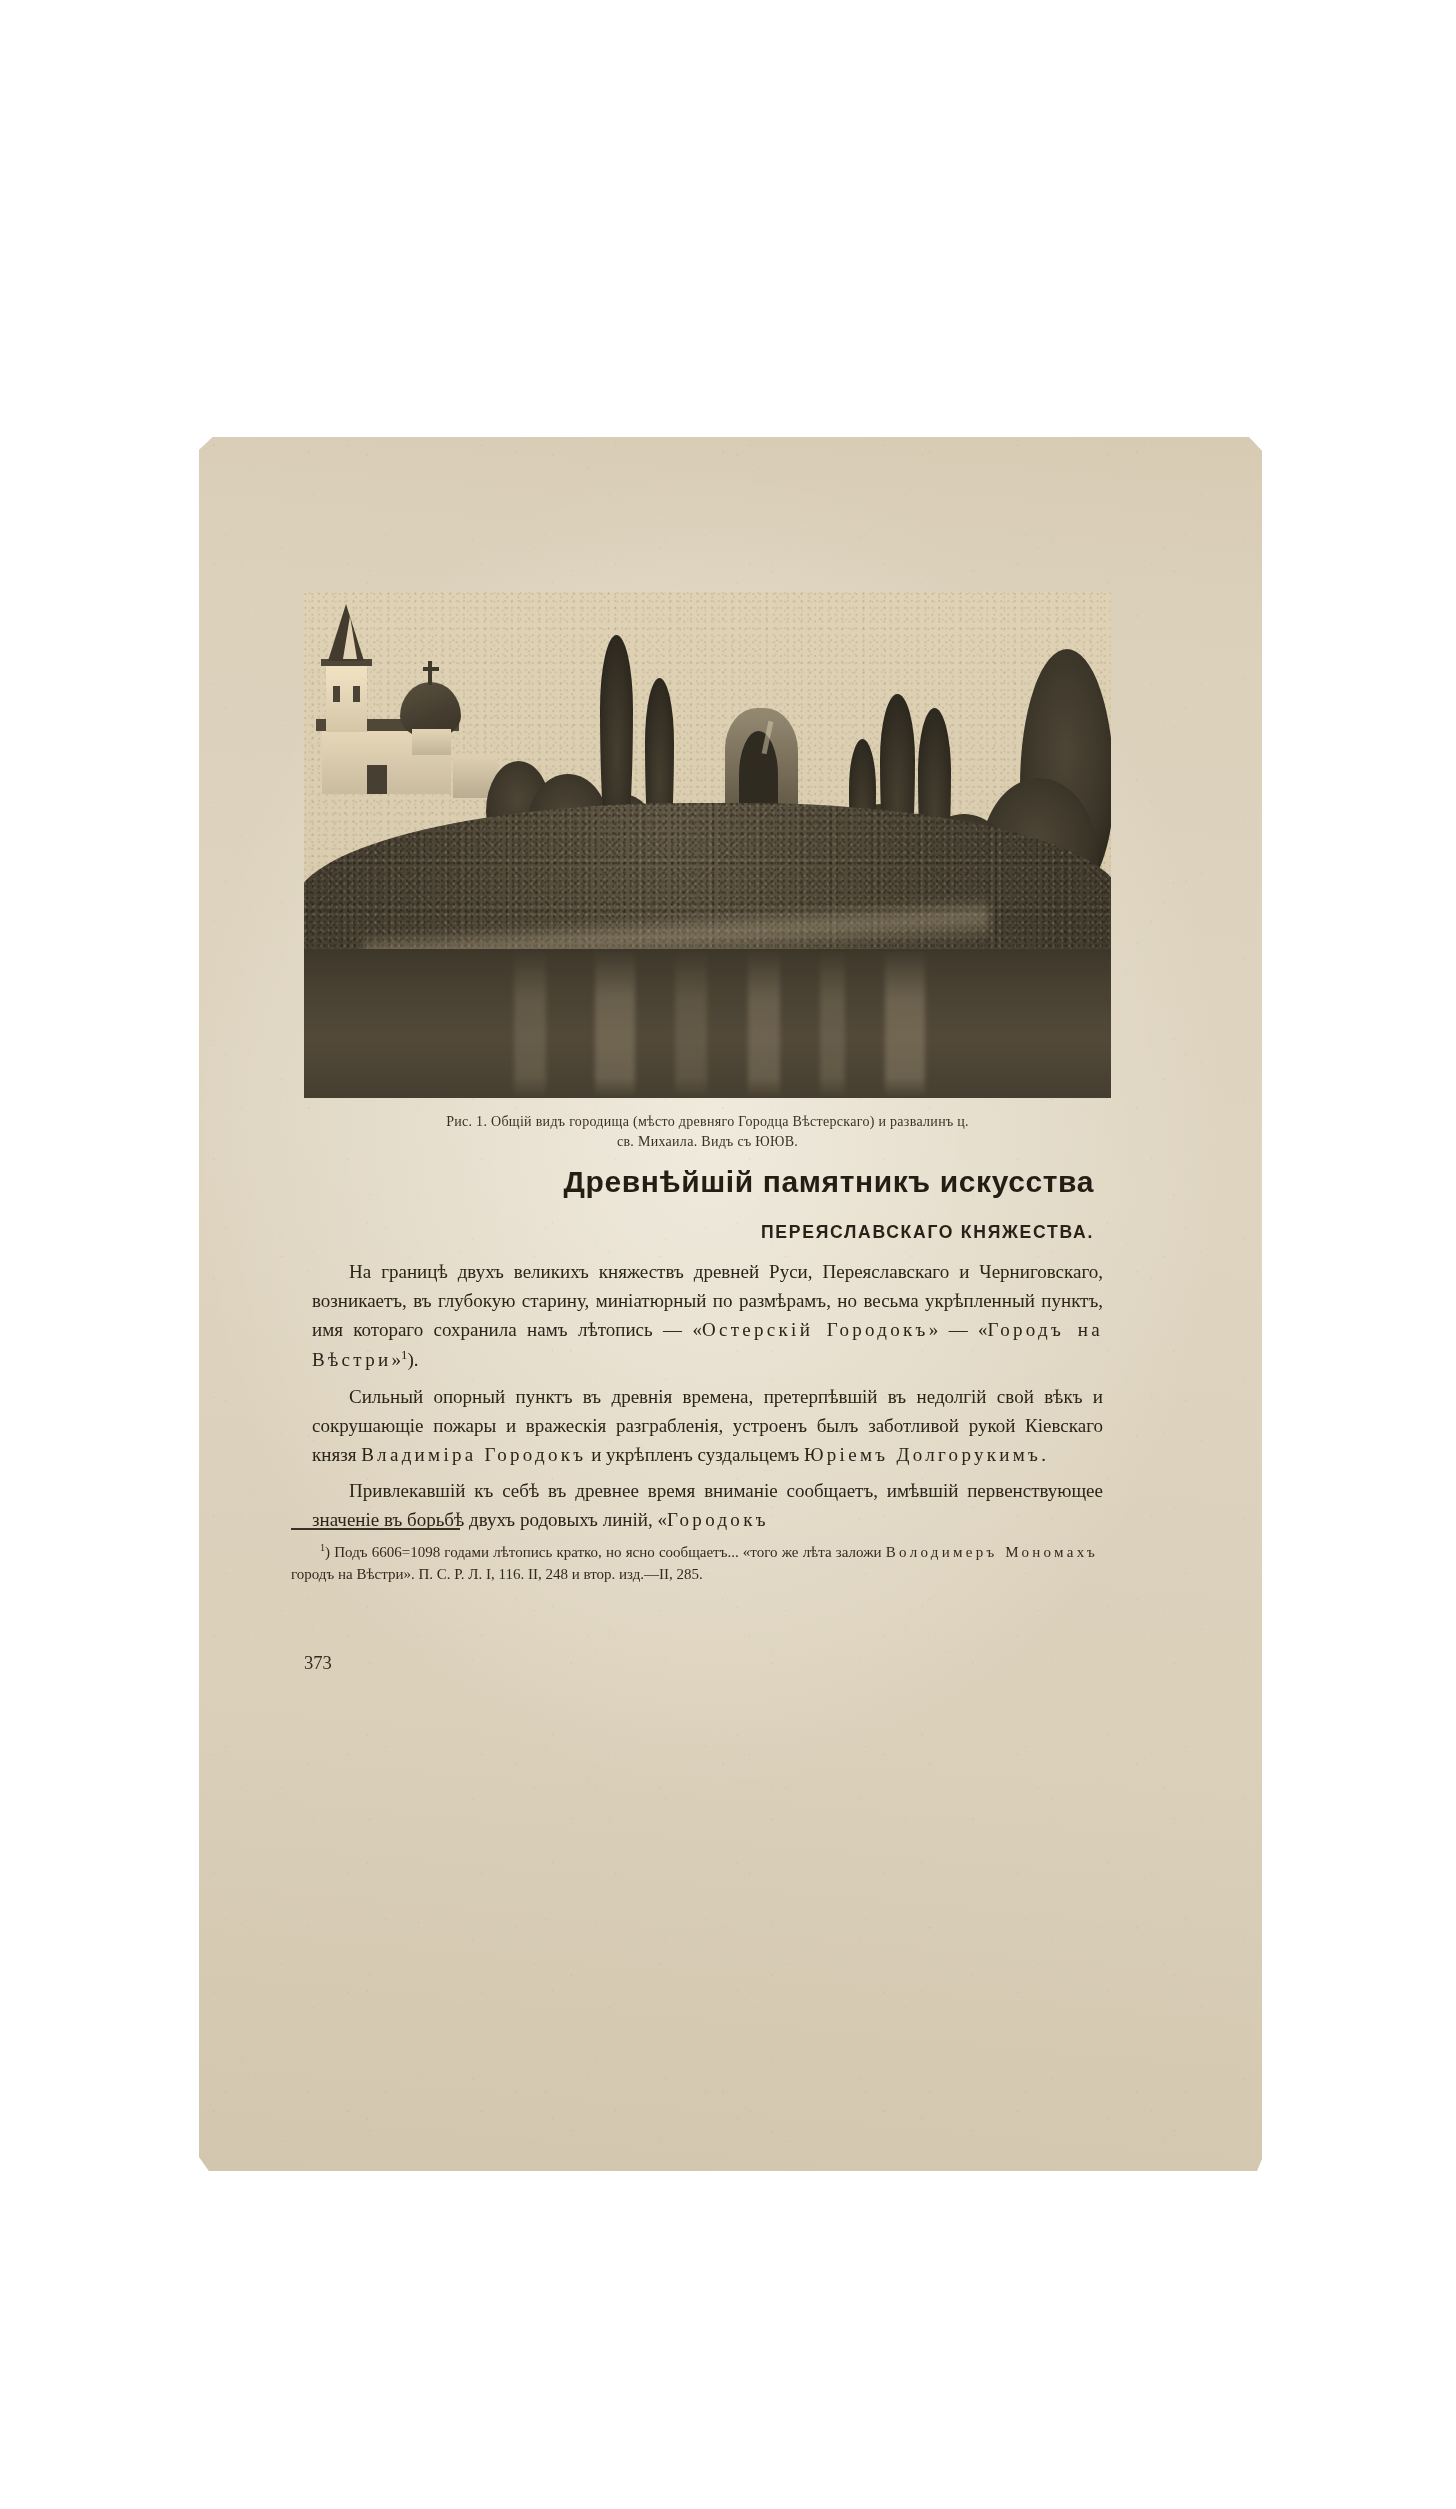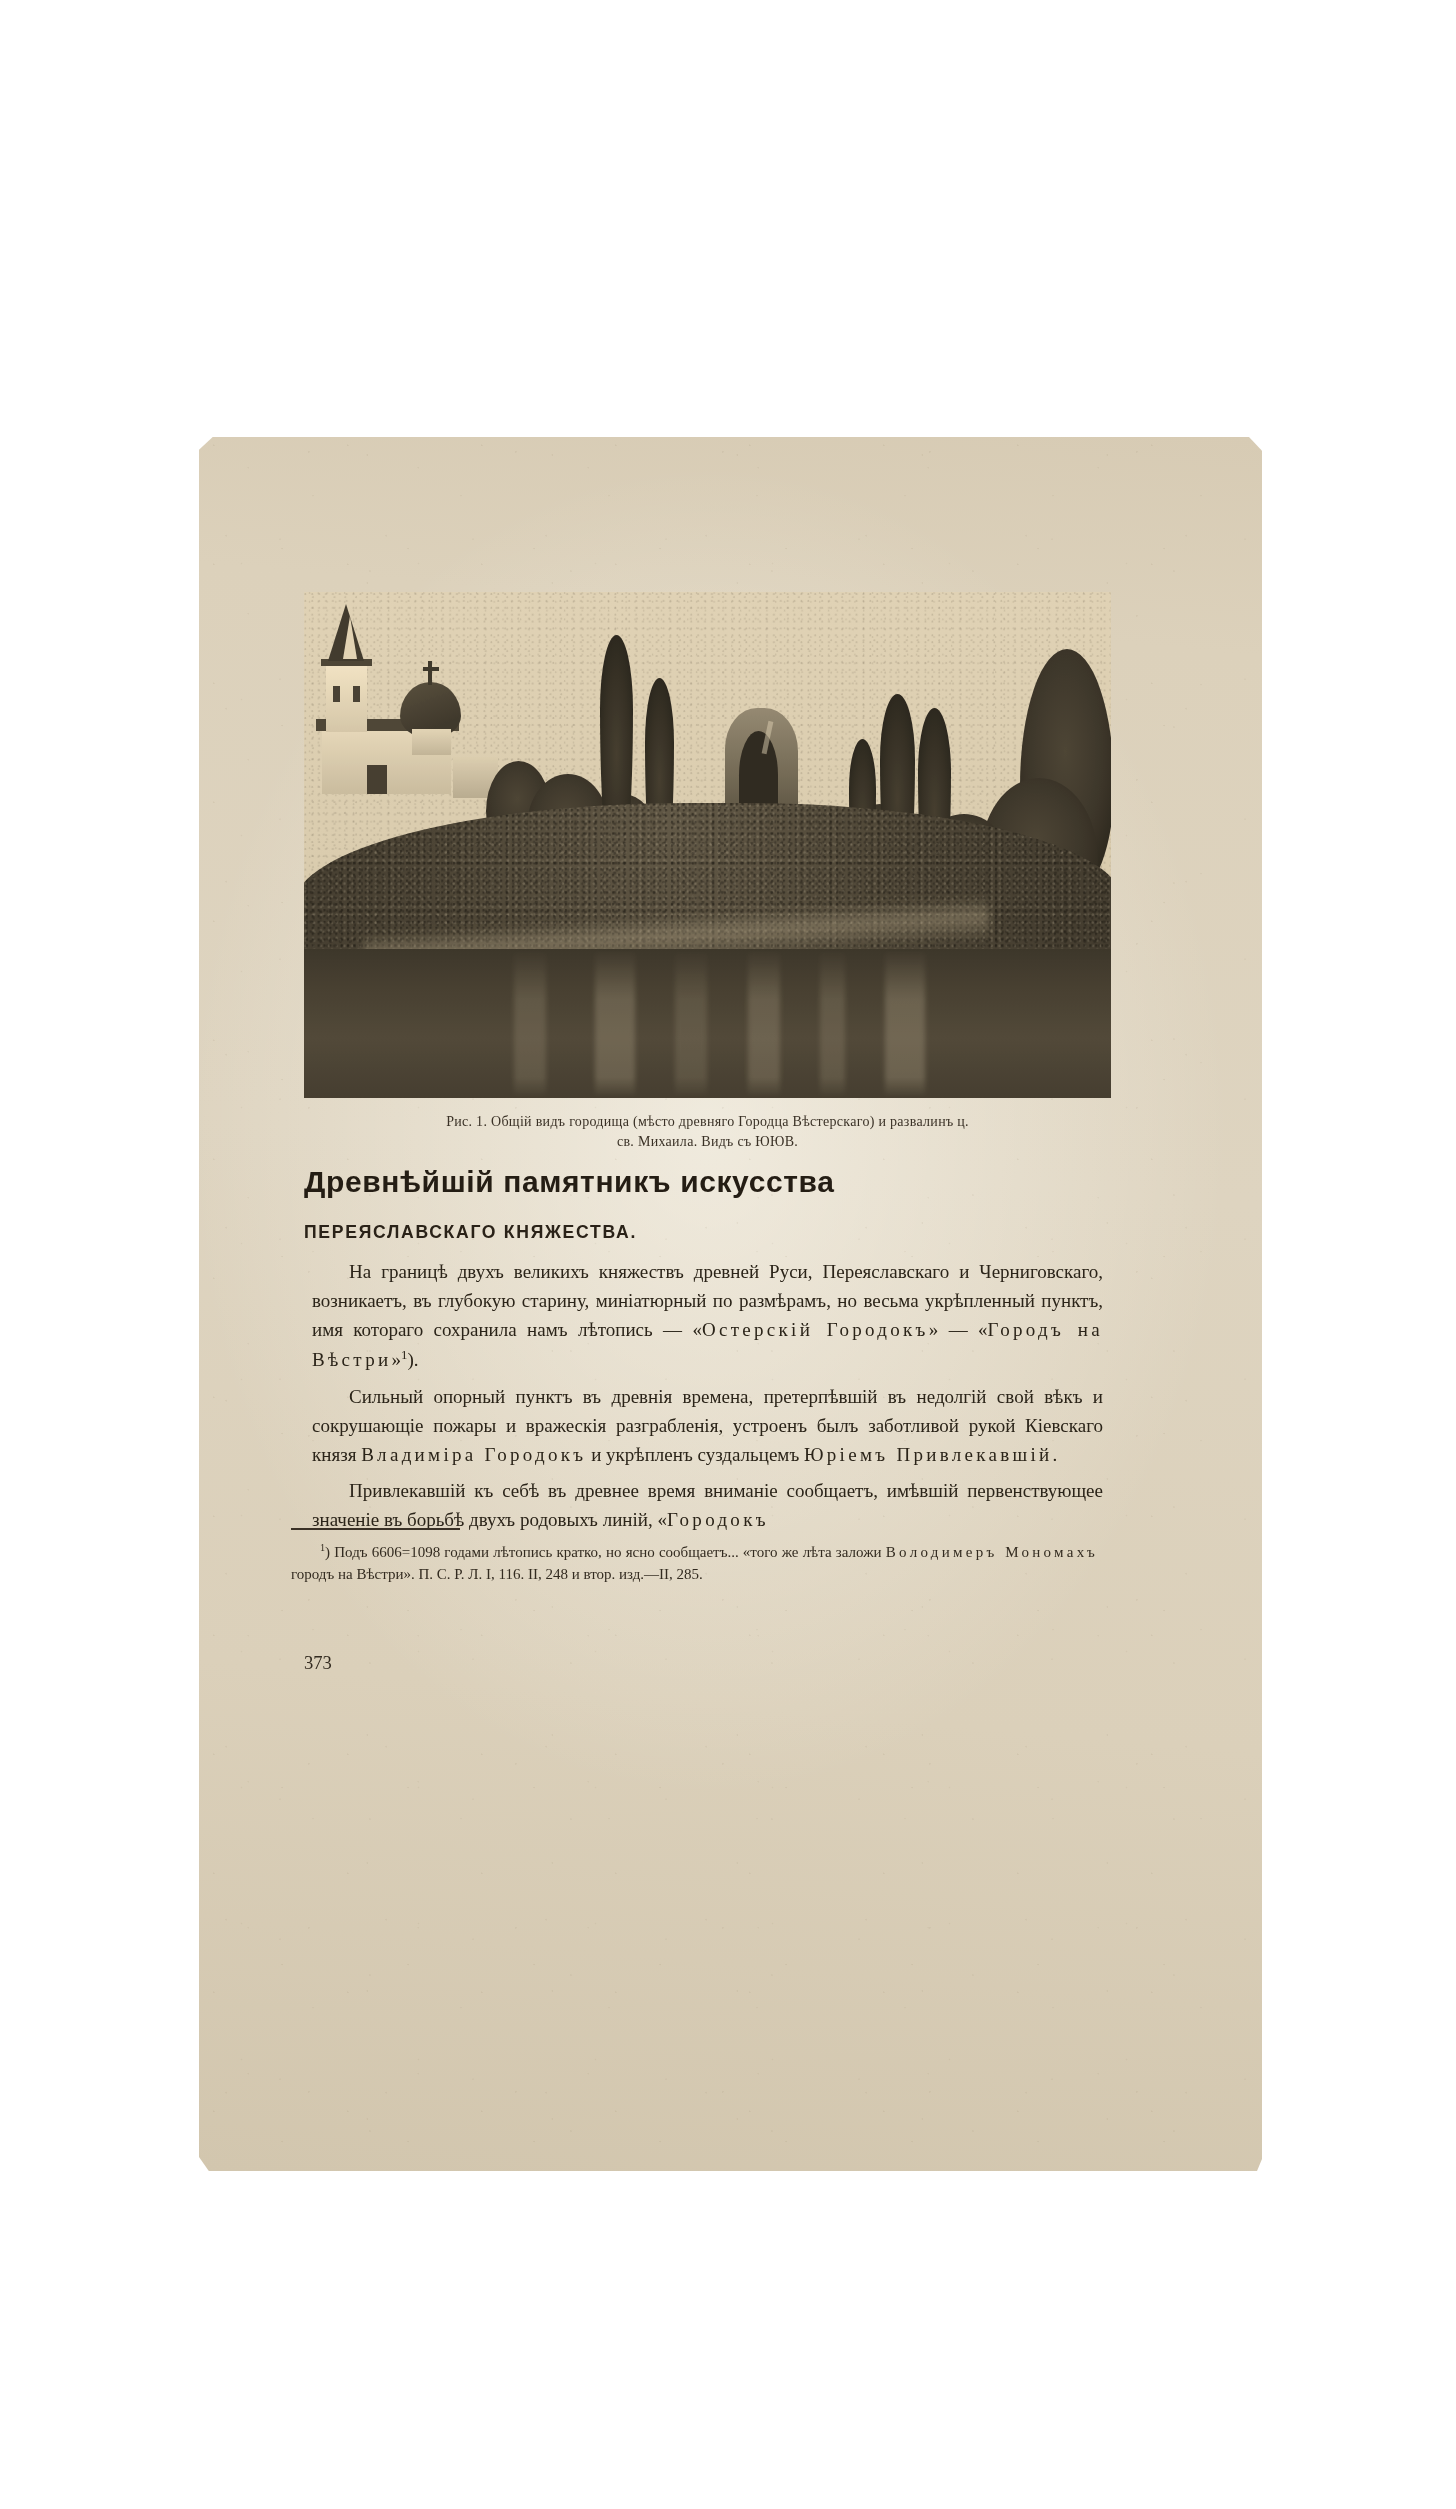--- a/index.html
+++ b/index.html
@@ -238,24 +238,24 @@
     font-family: "Liberation Serif", serif;
     font-size: 14px;
     line-height: 1.45;
     color: #3a3126;
     letter-spacing: 0.3px;
   }
 
   
   #article-head {
     position: absolute;
-    left: 105px;
+    left: 88px;
     top: 708px;
     width: 807px;
-    text-align: left;
+    text-align: right;
   }
   #article-title {
     font-family: "Liberation Sans", sans-serif;
     font-size: 30px;
     font-weight: 700;
     color: #241d14;
     letter-spacing: 0.6px;
     white-space: nowrap;
   }
   #article-subtitle {
@@ -393,21 +393,21 @@
     </figcaption>
   </figure>
 
   <header id="article-head">
     <h1 id="article-title">Древнѣйшій памятникъ искусства</h1>
     <h2 id="article-subtitle">ПЕРЕЯСЛАВСКАГО КНЯЖЕСТВА.</h2>
   </header>
 
   <section id="article-body">
       <p><span>На границѣ двухъ великихъ княжествъ древней Руси, Переяславскаго и Черниговскаго, возникаетъ, въ глубокую старину, миніатюрный по размѣрамъ, но весьма укрѣпленный пунктъ, имя котораго сохранила намъ лѣтопись — «</span><span class="spaced">Остерскій Городокъ</span><span>» — «</span><span class="spaced">Городъ на Вѣстри</span><span>»</span><sup class="fn">1</sup><span>).</span></p>
-      <p><span>Сильный опорный пунктъ въ древнія времена, претерпѣвшій въ недолгій свой вѣкъ и сокрушающіе пожары и вражескія разграбленія, устроенъ былъ заботливой рукой Кіевскаго князя </span><span class="spaced">Владиміра Городокъ</span><span> и укрѣпленъ суздальцемъ </span><span class="spaced">Юріемъ Привлекавшій</span><span>.</span></p>
+      <p><span>Сильный опорный пунктъ въ древнія времена, претерпѣвшій въ недолгій свой вѣкъ и сокрушающіе пожары и вражескія разграбленія, устроенъ былъ заботливой рукой Кіевскаго князя </span><span class="spaced">Владиміра Городокъ</span><span> и укрѣпленъ суздальцемъ </span><span class="spaced">Юріемъ Долгорукимъ</span><span>.</span></p>
       <p><span>Привлекавшій къ себѣ въ древнее время вниманіе сообщаетъ, имѣвшій первенствующее значеніе въ борьбѣ двухъ родовыхъ линій, «</span><span class="spaced">Городокъ</span></p>
     </section>
 
   <aside id="footnote-block">
     <div id="footnote-rule"></div>
     <div id="footnote-text">
         <p><sup class="fn">1</sup><span>) Подъ 6606=1098 годами лѣтопись кратко, но ясно сообщаетъ... «того же лѣта заложи </span><span class="spaced">Володимеръ Мономахъ</span><span> городъ на Вѣстри». П. С. Р. Л. I, 116. II, 248 и втор. изд.—II, 285.</span></p>
       </div>
   </aside>
 

